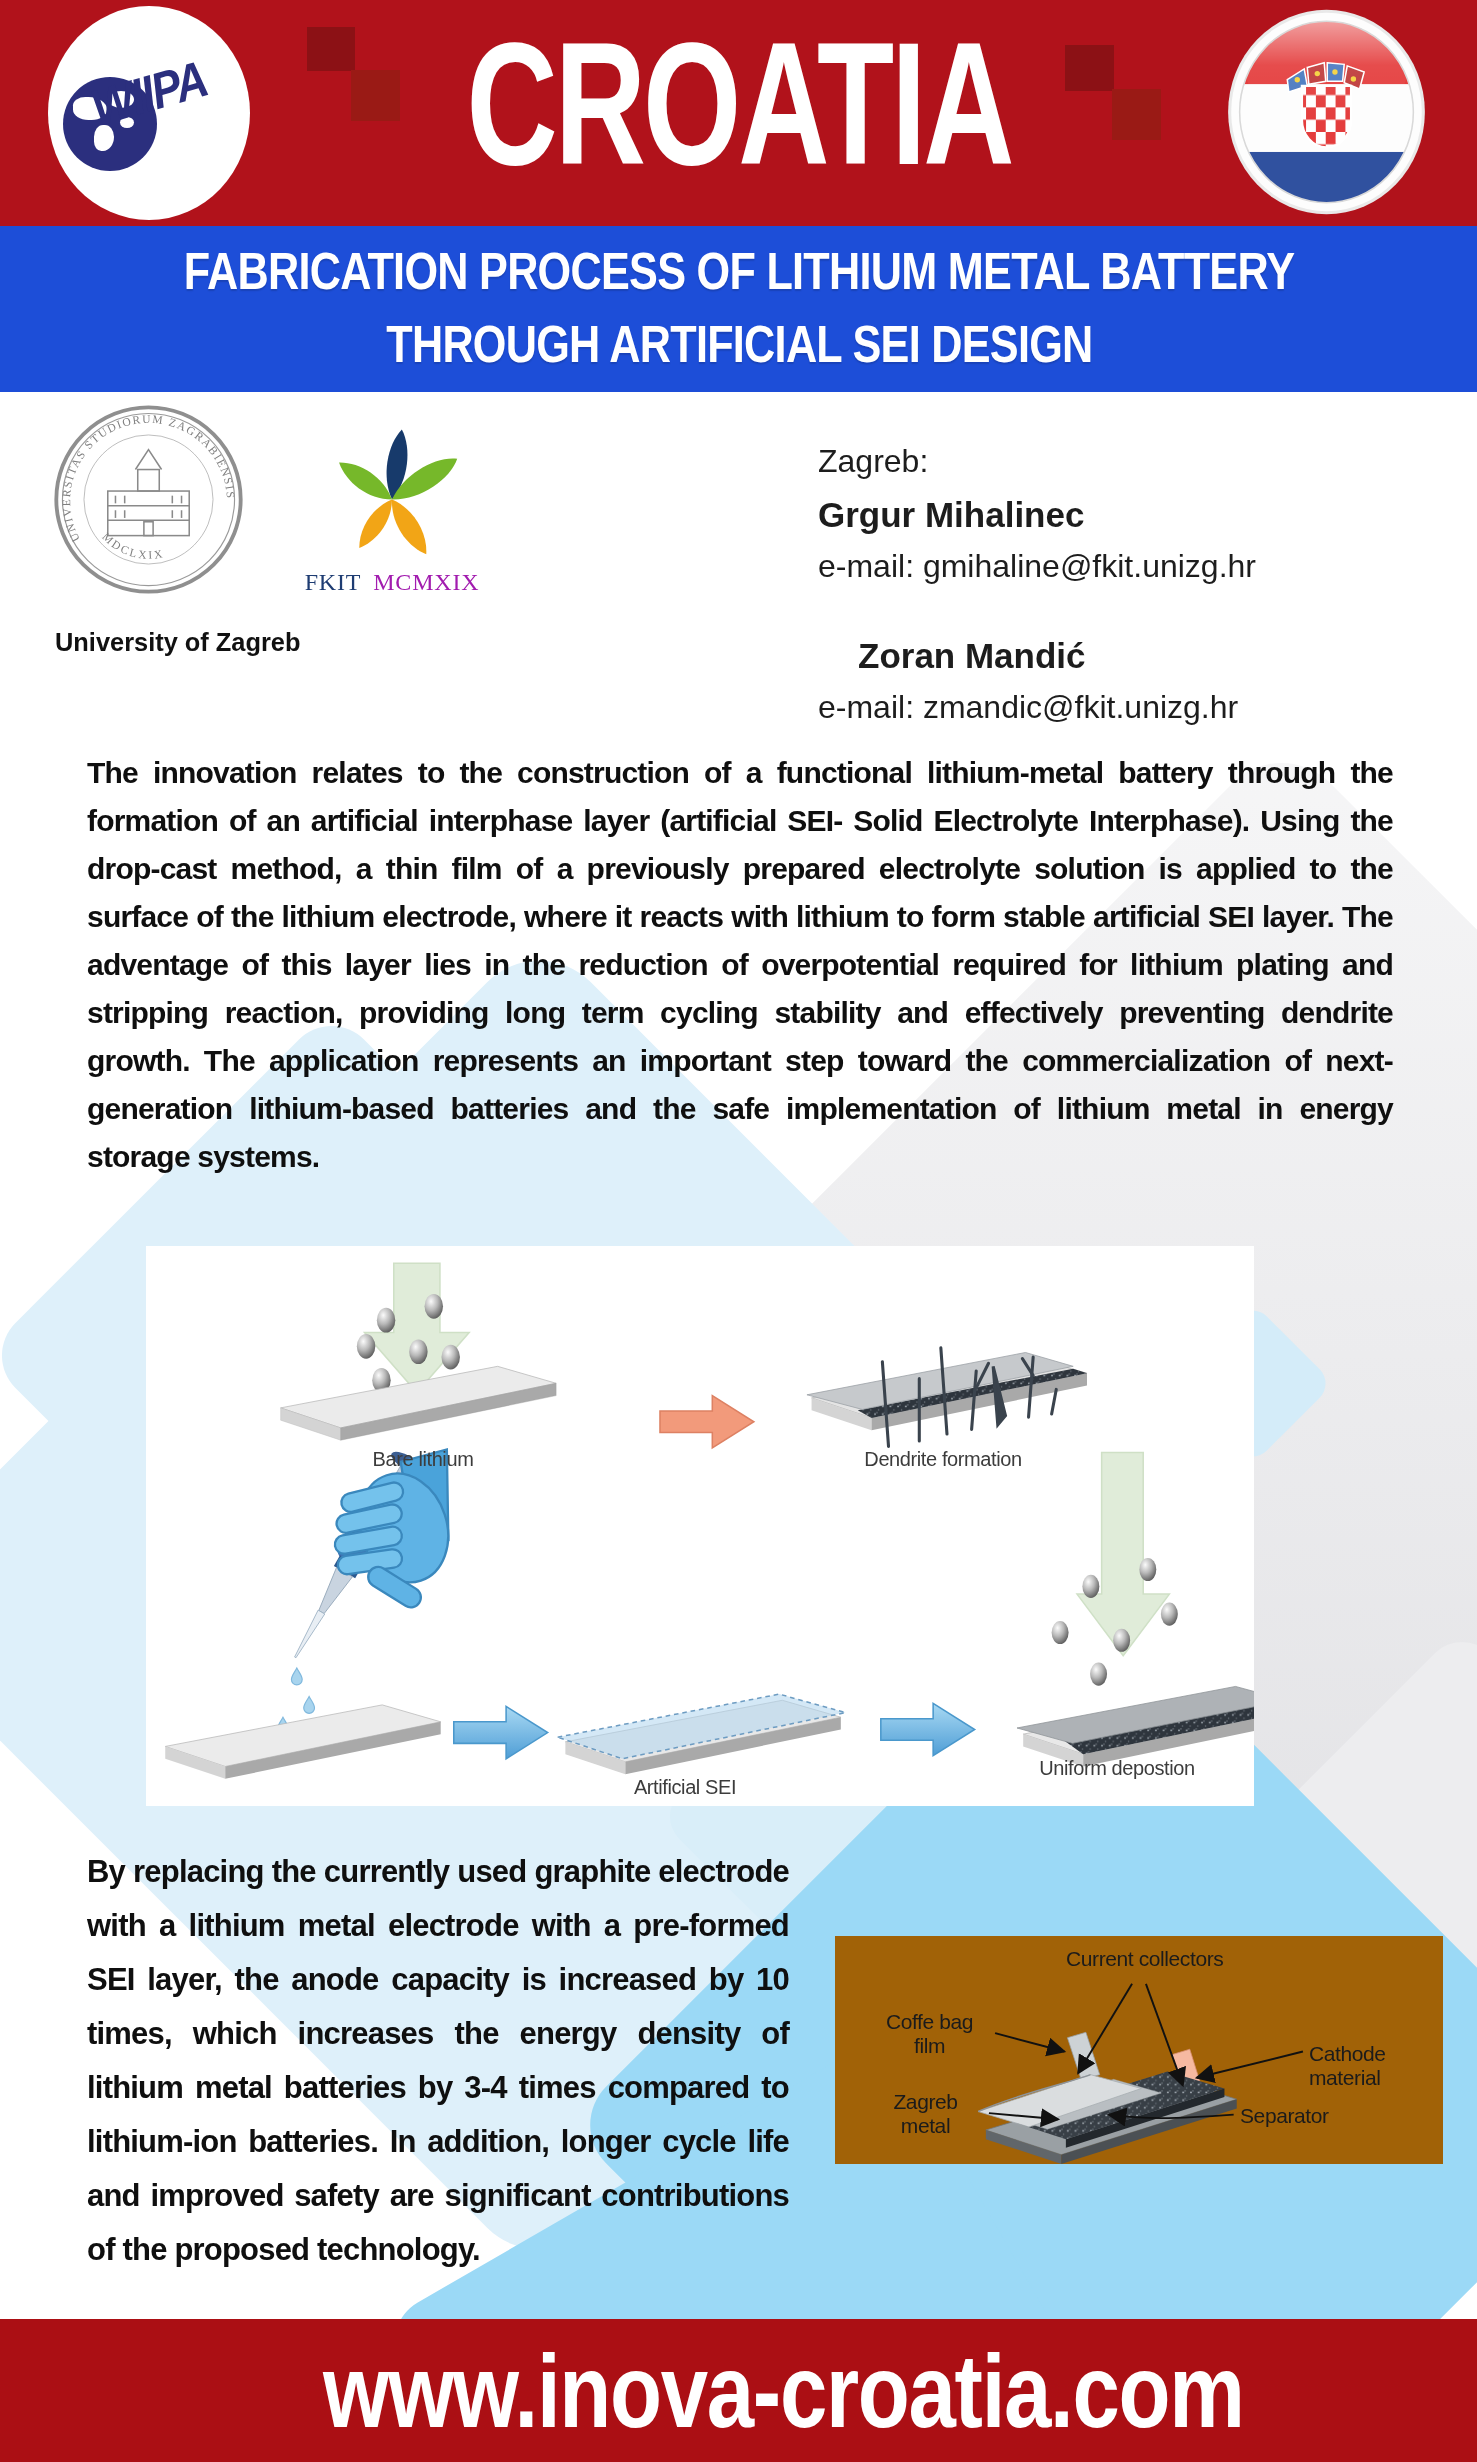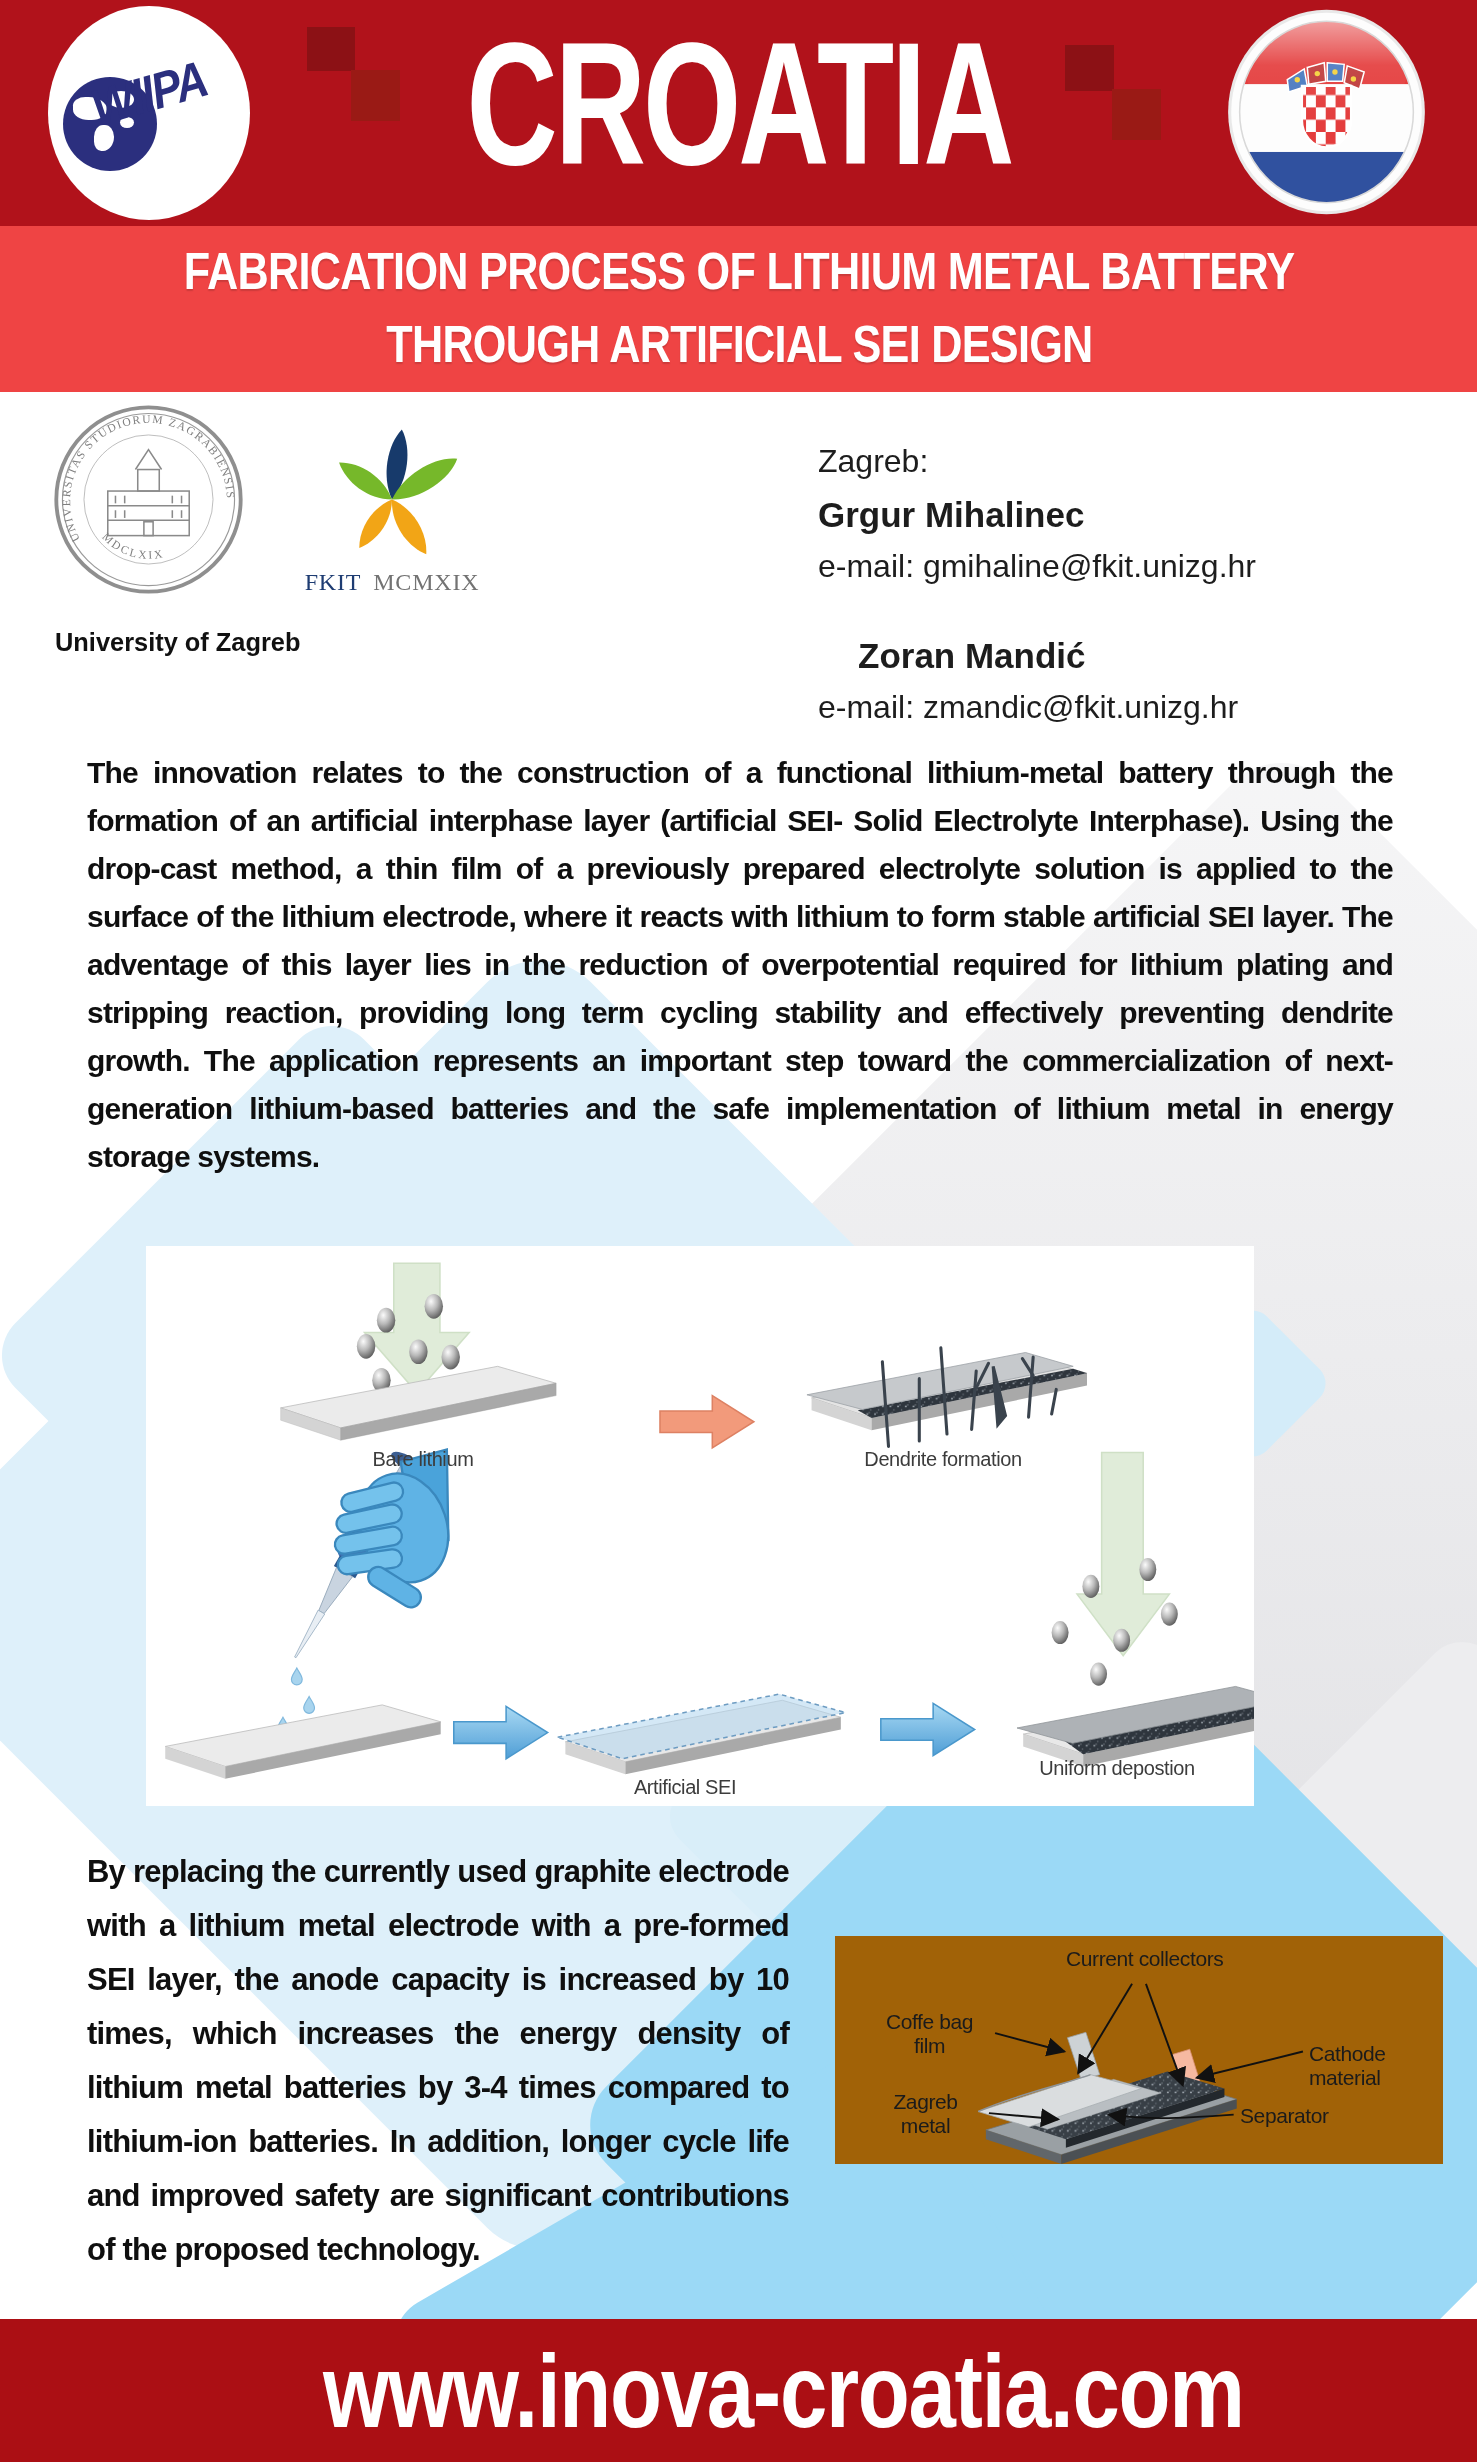--- a/index.html
+++ b/index.html
@@ -11,21 +11,21 @@
   .wiipa-badge{position:absolute;left:48px;top:6.2px;width:202px;height:214px;background:#fff;border-radius:50%;}
   .wiipa-globe{position:absolute;left:15.4px;top:71px;width:94px;height:94px;border-radius:50%;background:#2B2F7E;overflow:hidden;}
   .wiipa-globe span{position:absolute;background:#fff;border-radius:50%;}
   .wiipa-word{position:absolute;left:45px;top:74px;font-size:51px;font-weight:800;font-style:italic;
               color:#2B2F7E;letter-spacing:-2.3px;transform:rotate(-16deg) scaleX(.88);transform-origin:left center;}
   .sq{position:absolute;}
   .croatia{position:absolute;left:50%;top:17px;transform:translateX(-50%) scale(.8,1.1);transform-origin:center top;
            font-size:158px;line-height:1;font-weight:800;color:#fff;letter-spacing:-3.8px;white-space:nowrap;}
   .flag-badge{position:absolute;left:1227px;top:9.2px;}
   
-  .banner{position:absolute;left:0;top:226px;width:1478px;height:166px;background:#ef4444;
+  .banner{position:absolute;left:0;top:226px;width:1478px;height:166px;background:#1d4ed8;
           display:flex;flex-direction:column;align-items:center;justify-content:center;gap:10.8px;}
   .banner .t{color:#fff;font-weight:700;font-size:48px;line-height:1.3;white-space:nowrap;
              transform:scale(.9,1.08);letter-spacing:-0.8px;text-shadow:0 1.5px 1.5px rgba(0,0,0,.15);}
   
   .content{position:absolute;left:0;top:393px;width:1478px;height:1927px;background:#fff;overflow:hidden;}
   .diamond{position:absolute;transform:rotate(45deg);}
   .inst{font-size:25.4px;font-weight:700;color:#111;line-height:37px;}
   .authors{font-size:32px;color:#1d1d1d;line-height:1.25;}
   .authors .nm{font-weight:700;font-size:35px;}
   .para{font-weight:700;color:#0f0f0f;text-align:justify;letter-spacing:-0.8px;}
@@ -159,21 +159,21 @@
       <svg width="200" height="200" viewBox="0 0 260 260">
         <g transform="translate(130,128)">
           <path d="M0,0 C-18,-28 -16,-70 0,-92 C16,-70 18,-28 0,0 Z" transform="rotate(8)" fill="#173A6B"></path>
           <path d="M0,0 C-20,-30 -18,-78 0,-100 C18,-78 20,-30 0,0 Z" transform="rotate(58)" fill="#76B82A"></path>
           <path d="M0,0 C-18,-26 -16,-62 0,-84 C16,-62 18,-26 0,0 Z" transform="rotate(-55)" fill="#76B82A"></path>
           <path d="M0,0 C-18,-26 -16,-62 0,-84 C16,-62 18,-26 0,0 Z" transform="rotate(148)" fill="#F2A516"></path>
           <path d="M0,0 C-16,-24 -14,-56 0,-76 C14,-56 16,-24 0,0 Z" transform="rotate(-146)" fill="#F2A516"></path>
         </g>
       </svg>
       <div style="position:absolute;left:0;top:168px;width:200px;text-align:center;font-family:'Liberation Serif',serif;font-size:24px;letter-spacing:0.8px;">
-        <span style="color:#1E3C72;">FKIT</span><span style="color:#737373;margin-left:12px;">MCMXIX</span>
+        <span style="color:#1E3C72;">FKIT</span><span style="color:#a21caf;margin-left:12px;">MCMXIX</span>
       </div>
     </div>
 
     <div class="abs inst" style="left:55px;top:231px;">
       <div>University of Zagreb</div>
     </div>
 
     <div class="abs authors" style="left:818px;top:48px;">
       <div style="margin-bottom:12.3px;">Zagreb:</div>
       <div class="nm" style="margin-bottom:9.2px;">Grgur Mihalinec</div>

